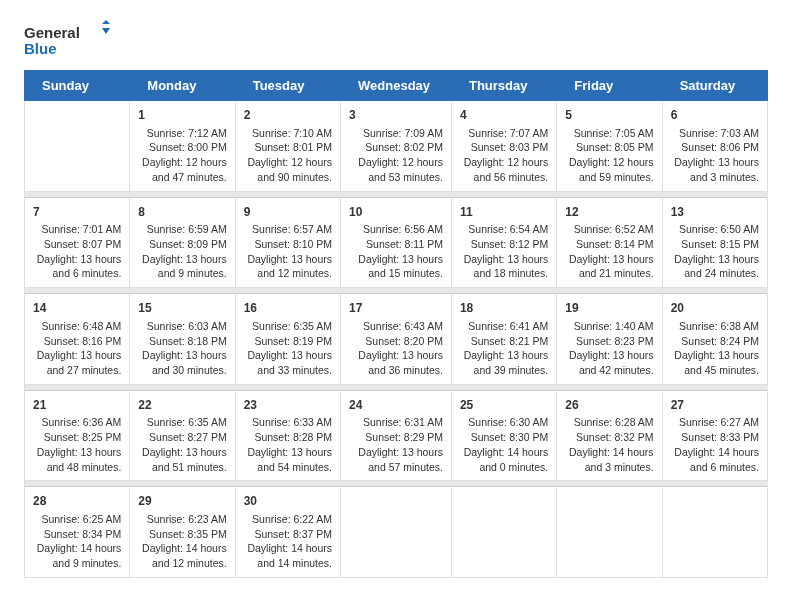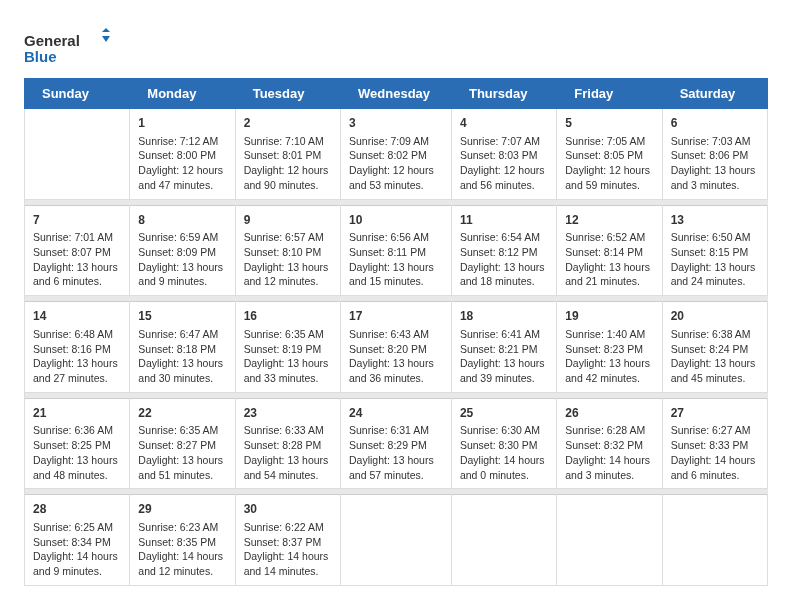--- a/index.html
+++ b/index.html
@@ -8,21 +8,20 @@
       background: #fff;
       width: 792px;
       min-height: 612px;
       padding: 20px 24px 20px 24px;
     }
     .header-area {
       display: flex;
       justify-content: space-between;
       align-items: flex-start;
       margin-bottom: 10px;
-      margin-top: 8px;
     }
     .logo {
       display: flex;
       align-items: center;
       gap: 4px;
     }
     .title-area {
       text-align: right;
     }
     .main-title {
@@ -67,20 +66,21 @@
     }
     .day-num {
       font-weight: bold;
       font-size: 12px;
       display: block;
       margin-bottom: 2px;
     }
     .cell-content {
       font-size: 10.5px;
       color: #333;
+      text-align: right;
     }
     .row-divider {
       background-color: #e8e8e8;
       height: 6px;
     }
     .row-divider td {
       padding: 0;
       border: none;
       background-color: #e8e8e8;
     }
@@ -253,21 +253,21 @@
           <div class="cell-content">
             <div>Sunrise: 6:48 AM</div>
             <div>Sunset: 8:16 PM</div>
             <div>Daylight: 13 hours</div>
             <div>and 27 minutes.</div>
           </div>
         </td>
         <td>
           <span class="day-num">15</span>
           <div class="cell-content">
-            <div>Sunrise: 6:47 AM</div>
+            <div>Sunrise: 6:03 AM</div>
             <div>Sunset: 8:18 PM</div>
             <div>Daylight: 13 hours</div>
             <div>and 30 minutes.</div>
           </div>
         </td>
         <td>
           <span class="day-num">16</span>
           <div class="cell-content">
             <div>Sunrise: 6:35 AM</div>
             <div>Sunset: 8:19 PM</div>

